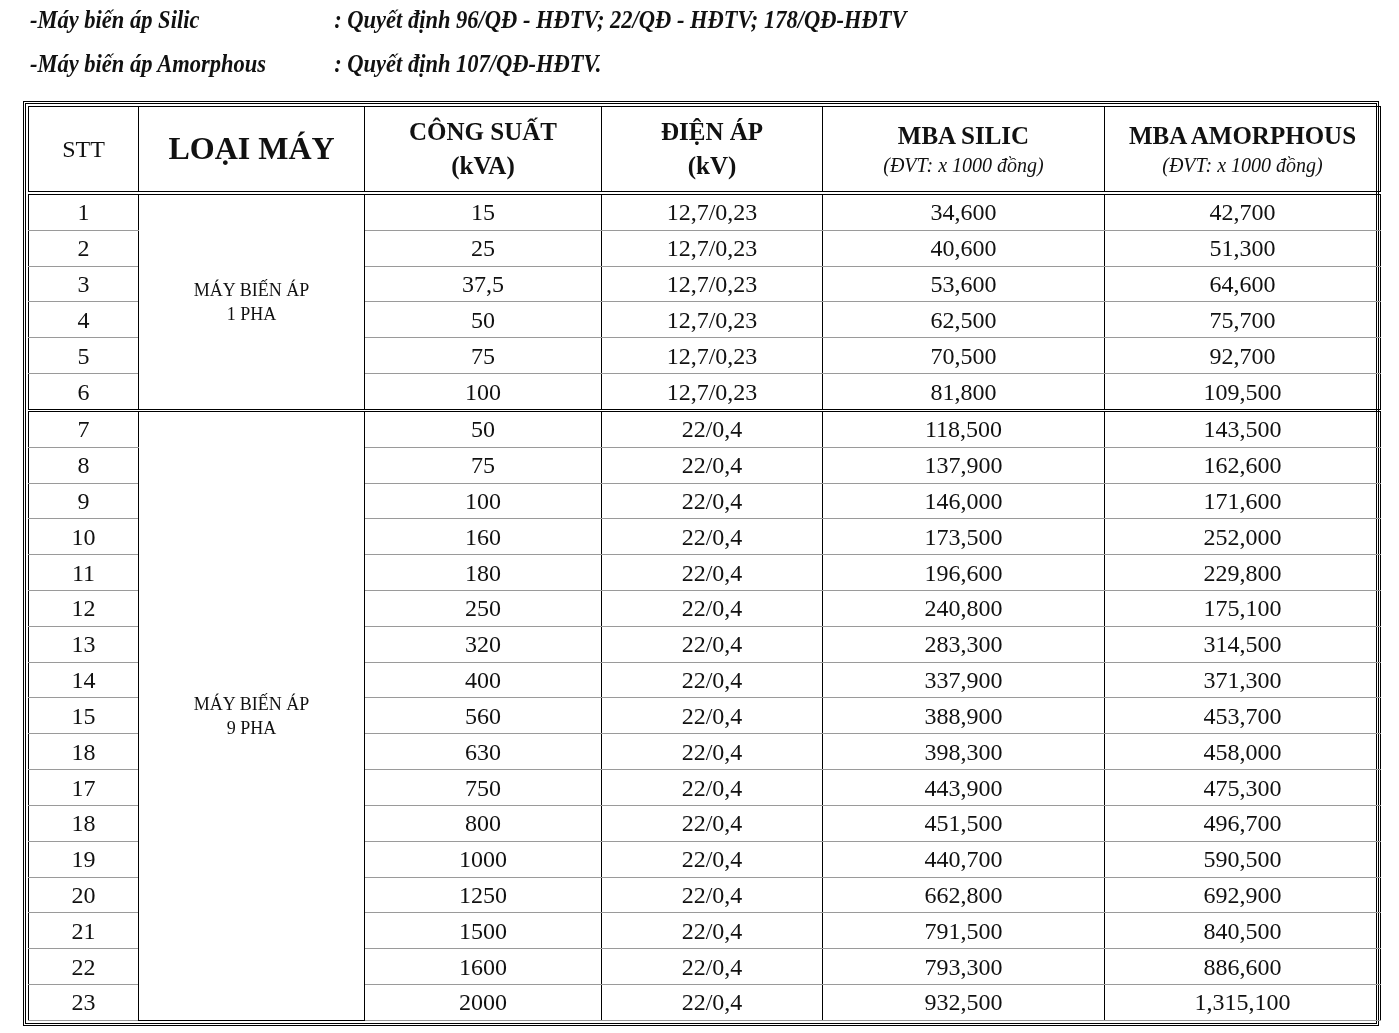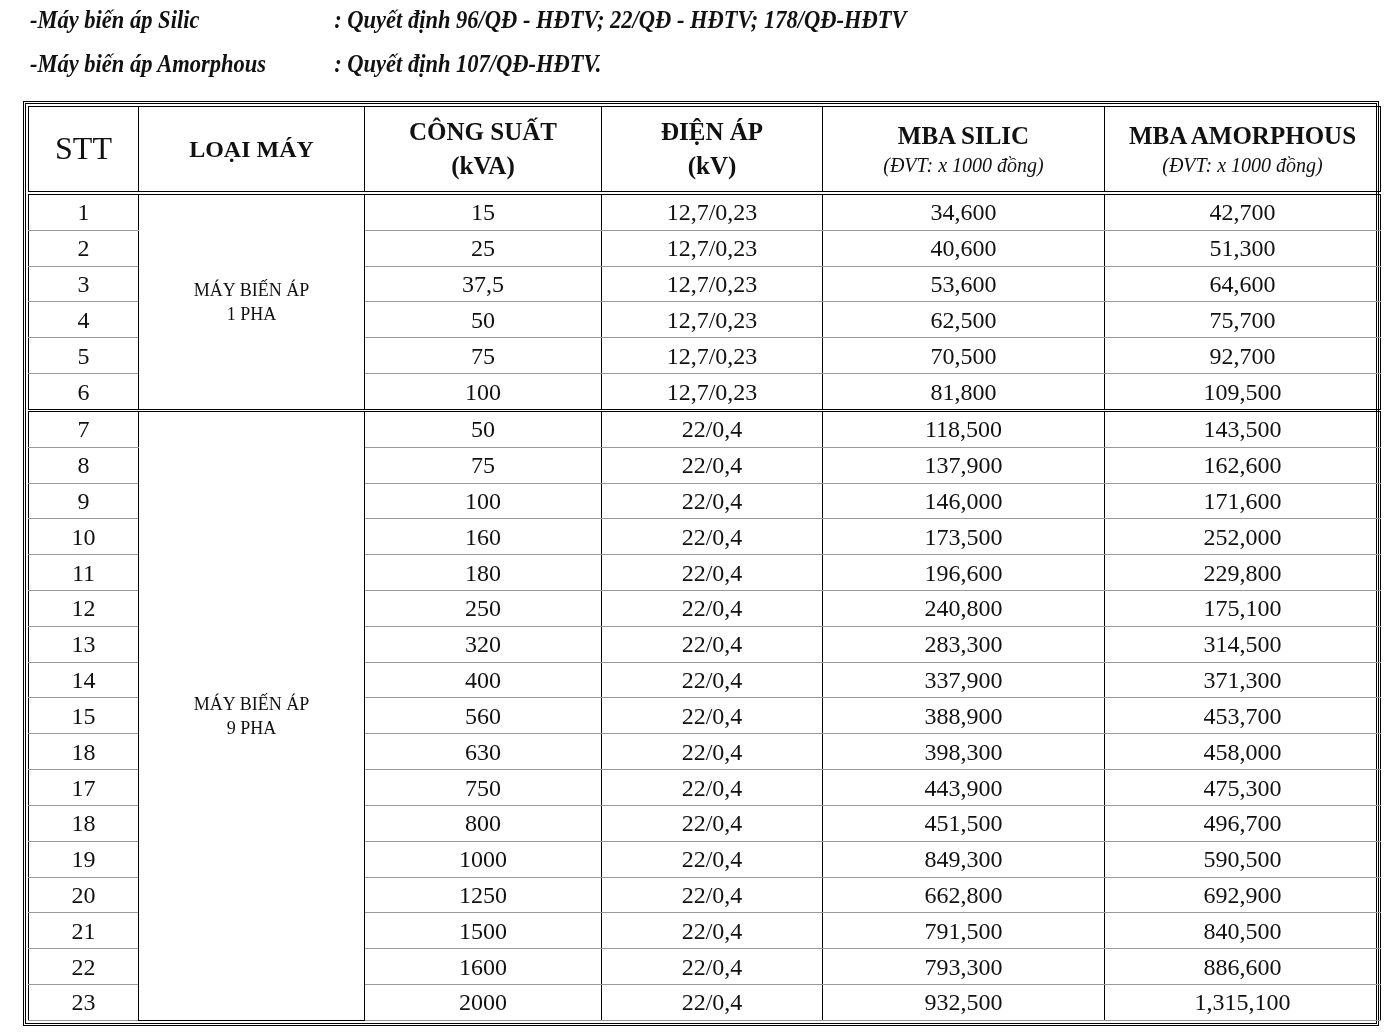--- a/index.html
+++ b/index.html
@@ -25,22 +25,22 @@
   table {
     border-collapse: collapse; width: 100%; height: 100%;
     table-layout: fixed;
   }
   th, td {
     border: 1.5px solid #000;
     text-align: center; vertical-align: middle;
     padding: 0; font-size: 24px; line-height: 1;
   }
   th { font-weight: bold; font-size: 25px; line-height: 1.35; height: 84px; }
-  th.stt-h { font-weight: normal; font-size: 32px; }
-  th.loai-h { font-size: 24px; }
+  th.stt-h { font-weight: normal; font-size: 24px; }
+  th.loai-h { font-size: 32px; }
   thead tr { border-bottom: 4px double #000; }
   thead th { border-bottom: 4px double #000; }
   .sub { font-weight: normal; font-style: italic; font-size: 20px; }
   td { height: 34px; }
   tbody td.row-cell { border-top: 1.5px solid #9a9a9a; border-bottom: 1.5px solid #9a9a9a; }
   tbody td.group-cell { font-size: 18px; line-height: 1.35; }
   tr.group-start td { border-top: 3px double #000 !important; }
   tr.first-row td { border-top: 4px double #000 !important; }
   col.c-stt { width: 110px; }
   col.c-loai { width: 226px; }
@@ -227,21 +227,21 @@
           <td class="row-cell">18</td>
           <td class="row-cell">800</td>
           <td class="row-cell">22/0,4</td>
           <td class="row-cell">451,500</td>
           <td class="row-cell">496,700</td>
         </tr>
         <tr>
           <td class="row-cell">19</td>
           <td class="row-cell">1000</td>
           <td class="row-cell">22/0,4</td>
-          <td class="row-cell">849,300</td>
+          <td class="row-cell">440,700</td>
           <td class="row-cell">590,500</td>
         </tr>
         <tr>
           <td class="row-cell">20</td>
           <td class="row-cell">1250</td>
           <td class="row-cell">22/0,4</td>
           <td class="row-cell">662,800</td>
           <td class="row-cell">692,900</td>
         </tr>
         <tr>

